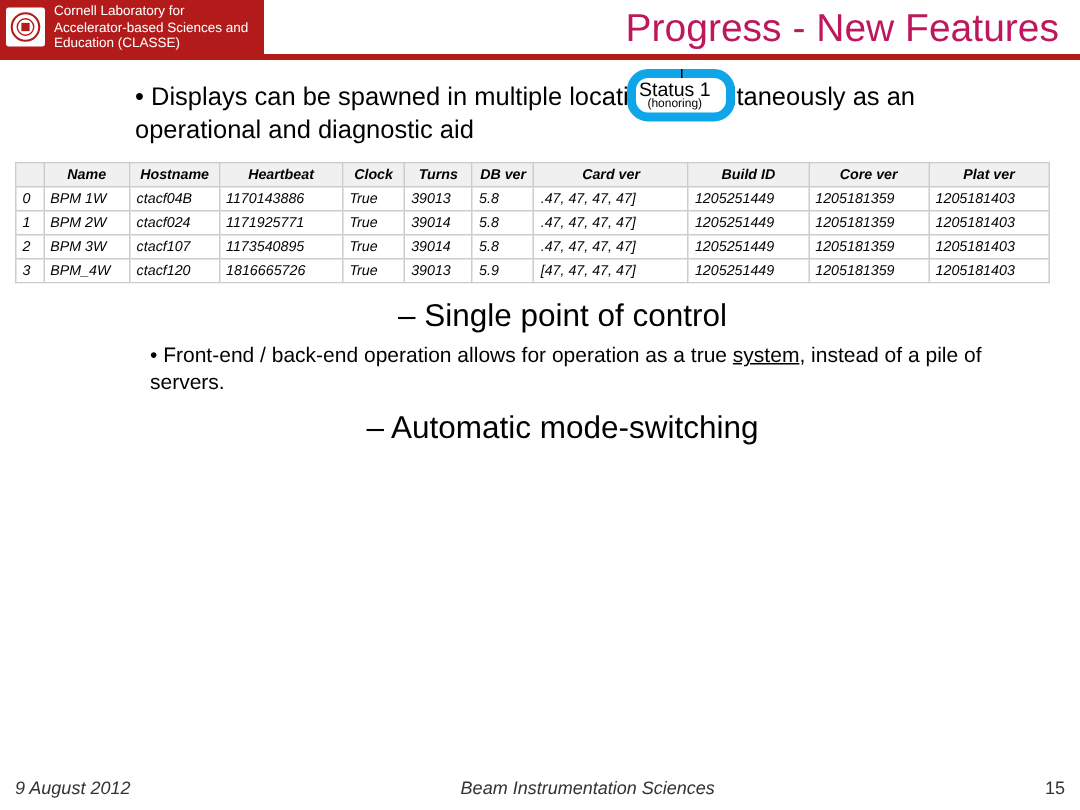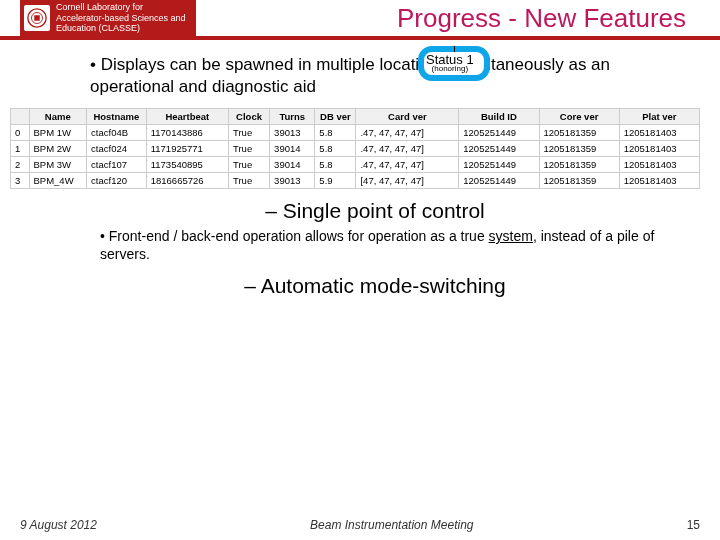--- a/index.html
+++ b/index.html
@@ -9,21 +9,21 @@
     font-family: Arial, Helvetica, sans-serif;
     background: #fff;
     position: relative;
     overflow: hidden;
   }
   .header-bar {
     display: flex;
     align-items: center;
     height: 40px;
     border-bottom: 4px solid #b31b1b;
-    padding: 2px 20px;
+    padding: 2px 0;
   }
   .logo-block {
     display: flex;
     align-items: center;
     gap: 6px;
     background: #b31b1b;
     color: #fff;
     padding: 4px 10px 4px 4px;
     font-size: 9px;
     line-height: 1.15;
@@ -96,20 +96,21 @@
     font-size: 8px;
     display: block;
     margin-top: -1px;
   }
   .underline { text-decoration: underline; }
 
   .table-wrap {
     margin: 0 0 4px -34px;
     width: 690px;
     overflow: hidden;
+    font-style: italic;
   }
   table {
     border-collapse: collapse;
     font-size: 9.5px;
     width: 100%;
     table-layout: fixed;
   }
   th, td {
     border: 1px solid #ccc;
     padding: 2px 4px;
@@ -136,21 +137,21 @@
 
   .footer {
     position: absolute;
     bottom: 8px;
     left: 0;
     width: 100%;
     display: flex;
     font-size: 12px;
     font-style: italic;
     color: #333;
-    padding: 0 20px;
+    padding: 0 10px;
   }
   .footer .center { flex: 1; text-align: center; }
   .footer .page { font-style: normal; }
 </style>
 </head>
 <body>
 
 <div class="header-bar">
   <div class="logo-block">
     <div class="seal">
@@ -271,15 +272,15 @@
   <div class="dot-item2">
     <span>Front-end / back-end operation allows for operation as a true </span><span class="underline">system</span><span>, instead of a pile of servers.</span>
   </div>
 
   <div class="dash-item2">Automatic mode-switching</div>
 
 </div>
 
 <div class="footer">
   <span>9 August 2012</span>
-  <span class="center">Beam Instrumentation Meeting</span>
+  <span class="center">Beam Instrumentation Sciences</span>
   <span class="page">15</span>
 </div>
 
 </body></html>

